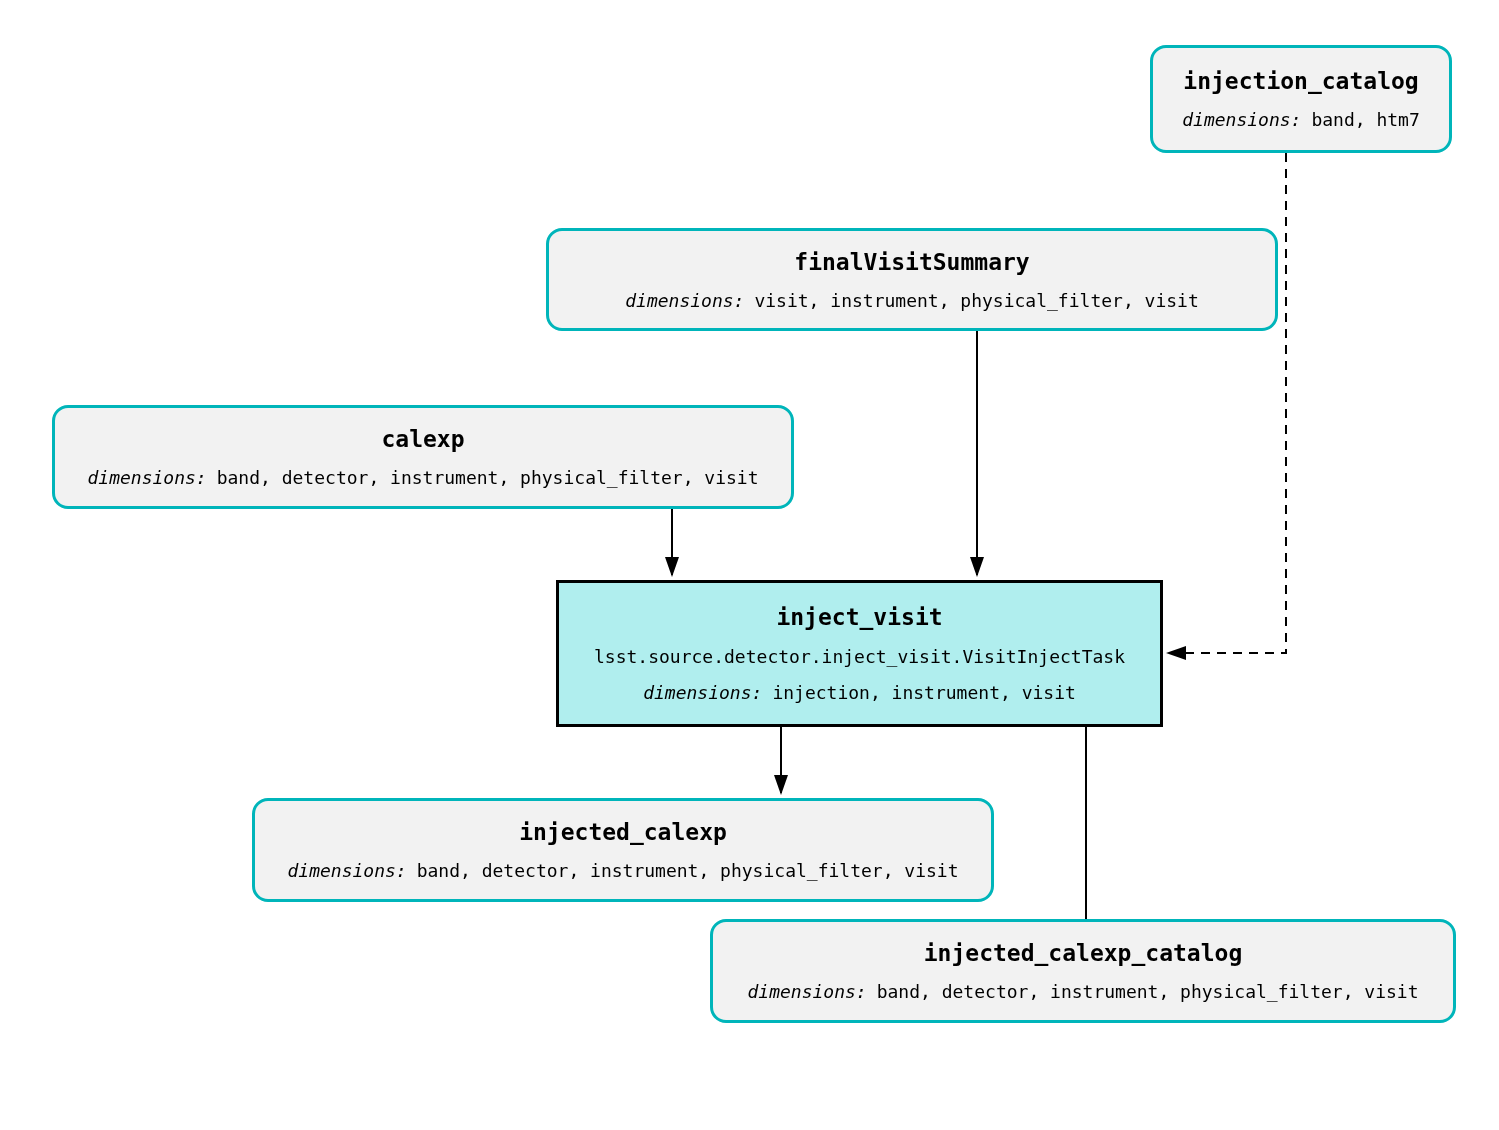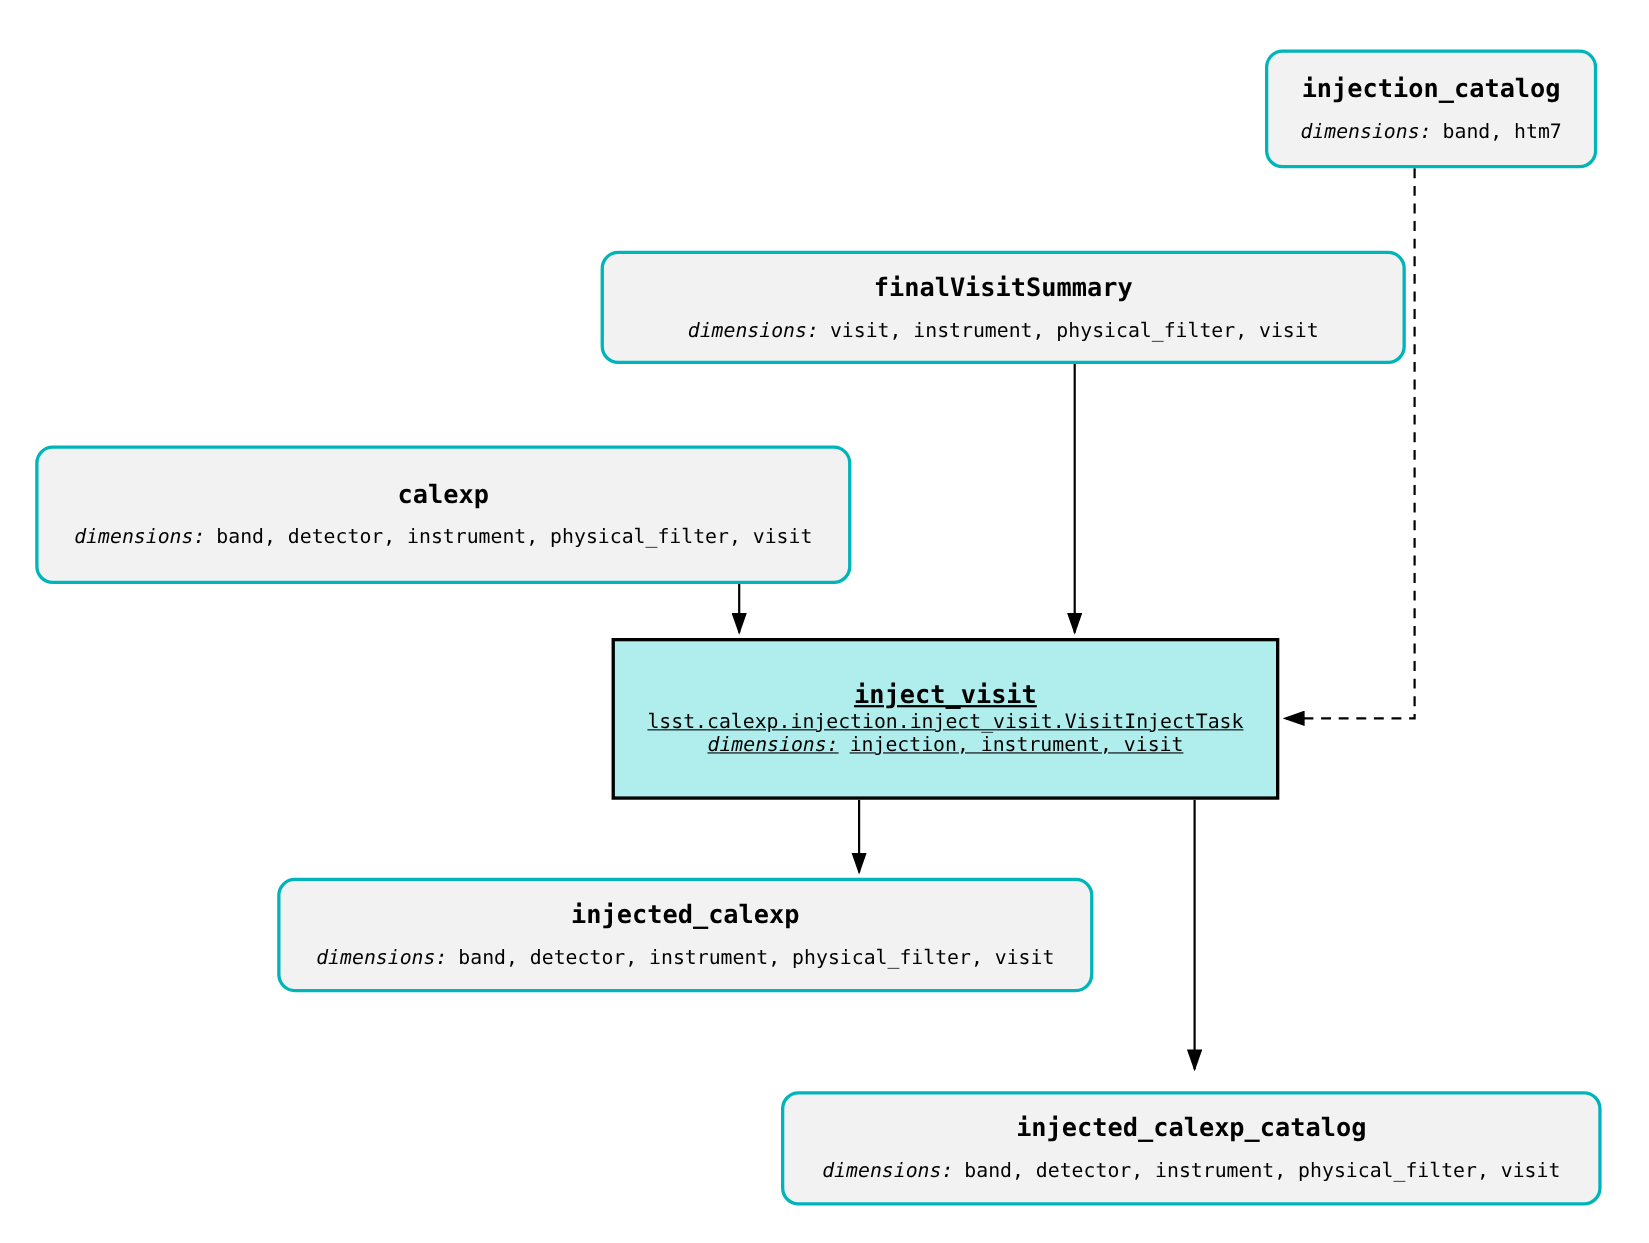--- a/index.html
+++ b/index.html
@@ -39,21 +39,21 @@
   }
   .node.dataset {
     background: var(--dataset-fill);
     border: 3px solid var(--dataset-border);
     border-radius: 16px;
     gap: 14px;
   }
   .node.task {
     background: var(--task-fill);
     border: 3px solid var(--task-border);
-    text-decoration: underline;
+    gap: 15px;
   }
   .node-title {
     font-weight: 700;
     font-size: 23px;
     line-height: 27px;
     white-space: nowrap;
   }
   .node-class {
     font-size: 18px;
     line-height: 21px;
@@ -65,24 +65,24 @@
     white-space: nowrap;
   }
   .dims-label {
     font-style: italic;
     margin-right: 10px;
   }
 
   
   #n-injection-catalog        { left: 1150px; top: 45px;  width: 302px; height: 108px; }
   #n-finalVisitSummary        { left: 546px;  top: 228px; width: 732px; height: 103px; text-align: center; }
-  #n-calexp                   { left: 32px;   top: 405px; width: 742px; height: 126px; }
+  #n-calexp                   { left: 52px;   top: 405px; width: 742px; height: 104px; }
   #n-inject-visit             { left: 556px;  top: 580px; width: 607px; height: 147px; }
   #n-injected-calexp          { left: 252px;  top: 798px; width: 742px; height: 104px; }
-  #n-injected-calexp-catalog  { left: 710px;  top: 992px; width: 746px; height: 104px; }
+  #n-injected-calexp-catalog  { left: 710px;  top: 919px; width: 746px; height: 104px; }
 </style>
 </head>
 <body>
 
 <div class="canvas">
 
   <svg class="edges" viewBox="0 0 1499 1130" xmlns="http://www.w3.org/2000/svg">
     <defs>
       <marker id="arrowhead" markerUnits="userSpaceOnUse" markerWidth="20" markerHeight="14" refX="18" refY="7" orient="auto">
         <path d="M0,0 L20,7 L0,14 Z" fill="#000000"></path>
@@ -111,21 +111,21 @@
 
   <div class="node dataset" id="n-calexp">
     <div class="node-title">calexp</div>
     <div class="node-dims">
       <span class="dims-label">dimensions:</span><span>band, detector, instrument, physical_filter, visit</span>
     </div>
   </div>
 
   <div class="node task" id="n-inject-visit">
     <div class="node-title">inject_visit</div>
-    <div class="node-class">lsst.calexp.injection.inject_visit.VisitInjectTask</div>
+    <div class="node-class">lsst.source.detector.inject_visit.VisitInjectTask</div>
     <div class="node-dims">
       <span class="dims-label">dimensions:</span><span>injection, instrument, visit</span>
     </div>
   </div>
 
   <div class="node dataset" id="n-injected-calexp">
     <div class="node-title">injected_calexp</div>
     <div class="node-dims">
       <span class="dims-label">dimensions:</span><span>band, detector, instrument, physical_filter, visit</span>
     </div>

